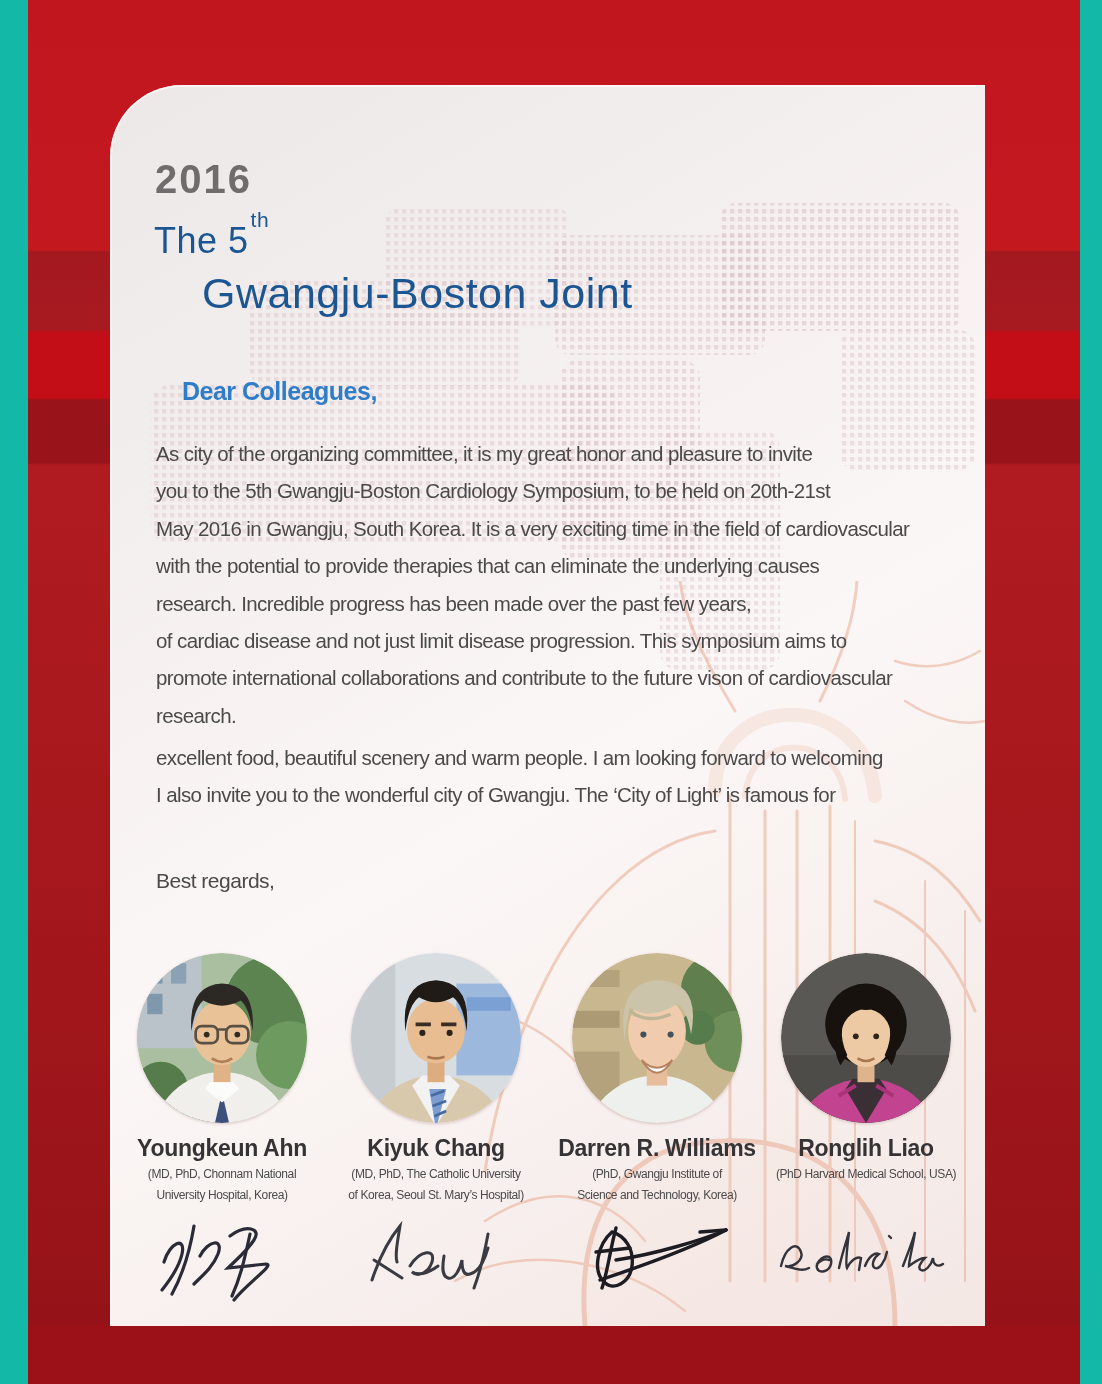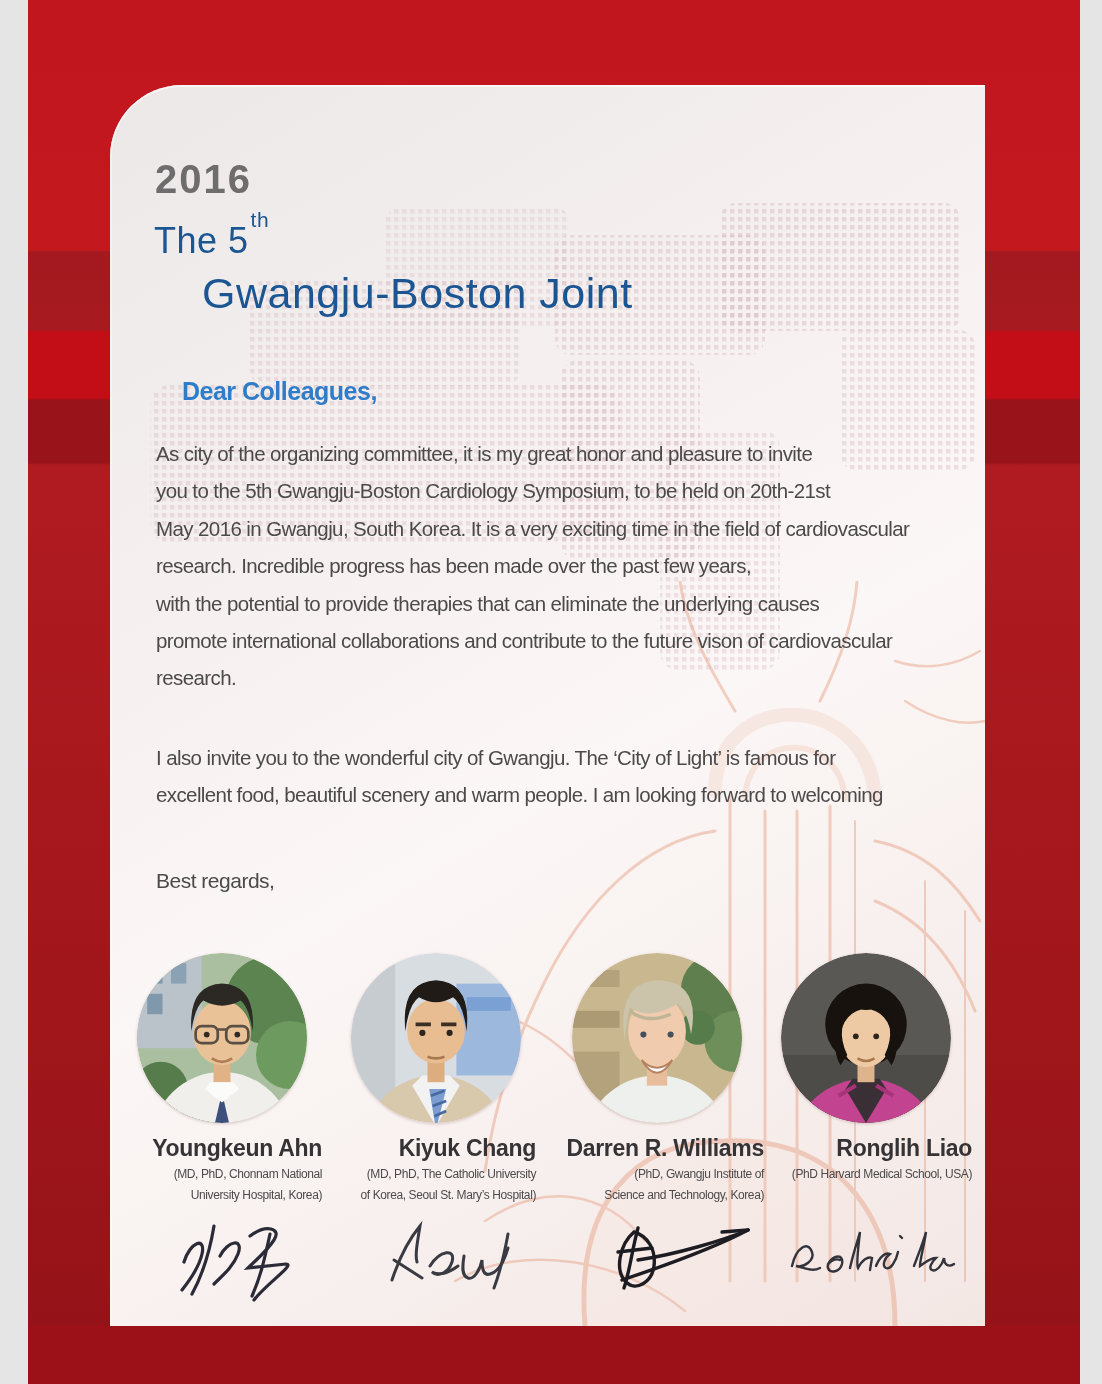--- a/index.html
+++ b/index.html
@@ -1,16 +1,16 @@
 <!DOCTYPE html>
 <html><head>
 <meta charset="utf-8">
 <style>
   html,body{margin:0;padding:0;background:#ffffff;}
-  #page{position:relative;width:1102px;height:1384px;background:#e5e5e5;overflow:hidden;
+  #page{position:relative;width:1102px;height:1384px;background:#14b8a6;overflow:hidden;
         font-family:"Liberation Sans",sans-serif;}
   
   .backdrop{position:absolute;left:28px;top:0;width:1052px;height:1384px;
     background:linear-gradient(180deg,
       #c2161f 0px,#c4181f 250px,
       #a4191f 252px,#a61a20 330px,
       #c30d17 332px,#c30d17 398px,
       #98141a 400px,#98141a 463px,
       #b01b21 465px,#a4171c 900px,#951318 1324px,
       #9c1117 1326px,#9c1117 100%);}
@@ -29,21 +29,21 @@
   .title .t1 sup{font-size:21px;position:relative;top:-13px;left:2px;}
   .title .t2{font-size:43px;color:#1b5693;margin-left:48px;}
   .title .t3{font-size:43px;color:#c30d1d;}
   .salutation{position:absolute;left:48px;top:291px;font-size:25px;font-weight:bold;
     color:#2f7dc9;letter-spacing:-0.5px;line-height:30px;margin-left:24px;}
   .para{position:absolute;left:46px;color:#4b494a;font-size:20.5px;letter-spacing:-0.6px;line-height:37.4px;white-space:nowrap;}
   .p1{top:350px;}
   .p2{top:654px;}
   .closing{position:absolute;left:46px;top:784px;font-size:21px;color:#4b494a;letter-spacing:-0.5px;}
   .people{position:absolute;left:0;top:868px;width:875px;height:372px;}
-  .person{position:absolute;top:0;text-align:right;}
+  .person{position:absolute;top:0;text-align:center;}
   .person.c1{left:12px;width:200px;}
   .person.c2{left:226px;width:200px;}
   .person.c3{left:440px;width:214px;}
   .person.c4{left:650px;width:212px;}
   .photo{width:170px;height:170px;border-radius:50%;overflow:hidden;margin:0 auto;
     box-shadow:0 1px 3px rgba(120,60,60,.25);}
   .photo svg{display:block;width:170px;height:170px;}
   .pname{margin-top:11px;font-size:23px;font-weight:bold;color:#353335;letter-spacing:-0.3px;
     white-space:nowrap;line-height:28px;}
   .affil{margin-top:2px;font-size:12px;color:#4c4a4b;letter-spacing:-0.4px;line-height:21px;
@@ -105,29 +105,30 @@
       <div class="t1"><span>The 5</span><sup>th</sup></div>
       <div class="t2">Gwangju-Boston Joint</div>
     </div>
 
     <div class="salutation">Dear Colleagues,</div>
 
     <div class="para p1">
       <div class="ln">As city of the organizing committee, it is my great honor and pleasure to invite</div>
       <div class="ln">you to the 5th Gwangju-Boston Cardiology Symposium, to be held on 20th-21st</div>
       <div class="ln">May 2016 in Gwangju, South Korea. It is a very exciting time in the field of cardiovascular</div>
+      <div class="ln">with the potential to provide therapies that can eliminate the underlying causes</div>
       <div class="ln">research. Incredible progress has been made over the past few years,</div>
-      <div class="ln">with the potential to provide therapies that can eliminate the underlying causes</div>
+      <div class="ln">of cardiac disease and not just limit disease progression. This symposium aims to</div>
       <div class="ln">promote international collaborations and contribute to the future vison of cardiovascular</div>
       <div class="ln">research.</div>
     </div>
 
     <div class="para p2">
+      <div class="ln">excellent food, beautiful scenery and warm people. I am looking forward to welcoming</div>
       <div class="ln">I also invite you to the wonderful city of Gwangju. The ‘City of Light’ is famous for</div>
-      <div class="ln">excellent food, beautiful scenery and warm people. I am looking forward to welcoming</div>
     </div>
 
     <div class="closing">Best regards,</div>
 
     <div class="people">
 
       <div class="person c1">
         <div class="photo">
           <svg viewBox="0 0 100 100">
             <defs>

